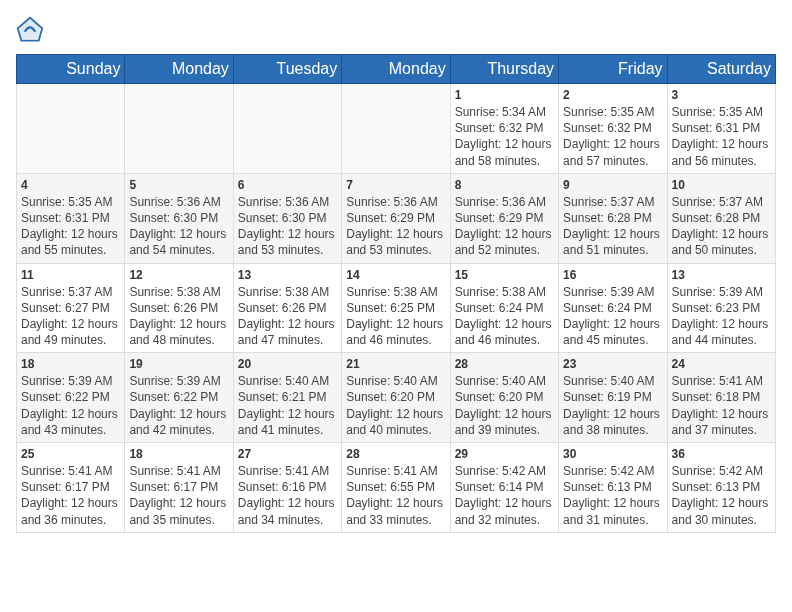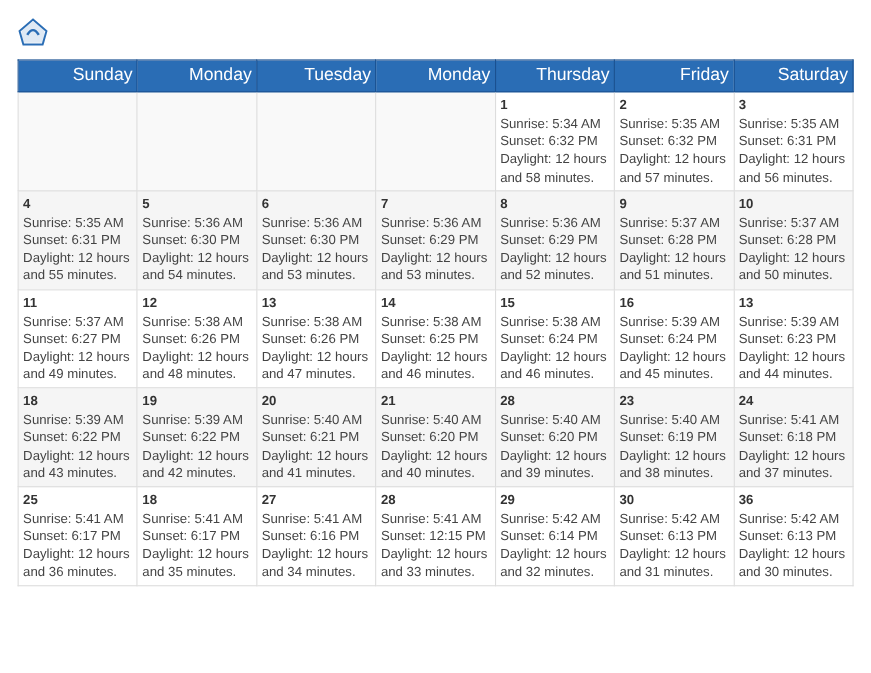--- a/index.html
+++ b/index.html
@@ -332,21 +332,21 @@
         <td>
           <span class="day-num">27</span>
           <div class="cell-content">Sunrise: 5:41 AM
 Sunset: 6:16 PM
 Daylight: 12 hours
 and 34 minutes.</div>
         </td>
         <td>
           <span class="day-num">28</span>
           <div class="cell-content">Sunrise: 5:41 AM
-Sunset: 12:15 PM
+Sunset: 6:55 PM
 Daylight: 12 hours
 and 33 minutes.</div>
         </td>
         <td>
           <span class="day-num">29</span>
           <div class="cell-content">Sunrise: 5:42 AM
 Sunset: 6:14 PM
 Daylight: 12 hours
 and 32 minutes.</div>
         </td>

